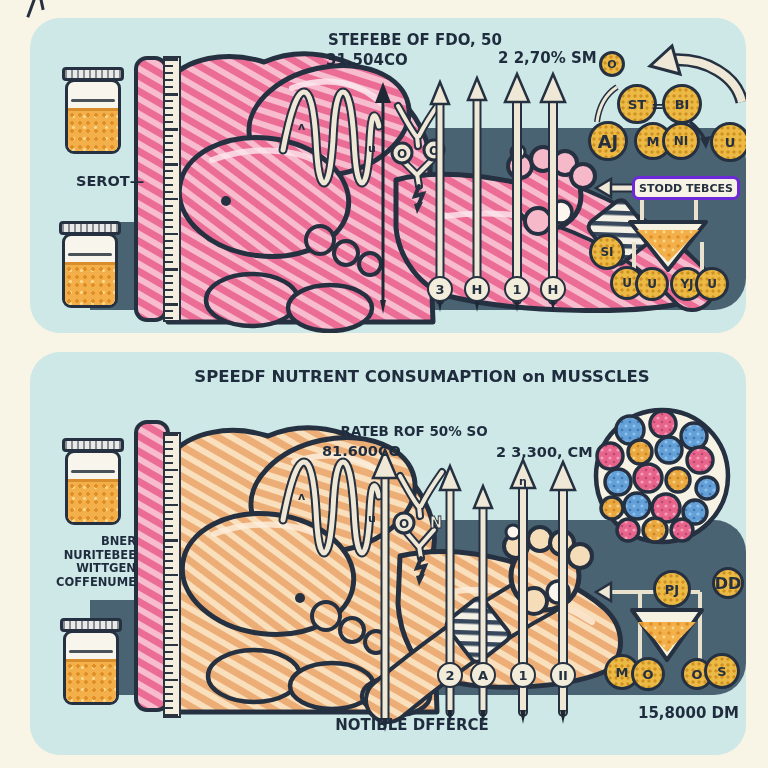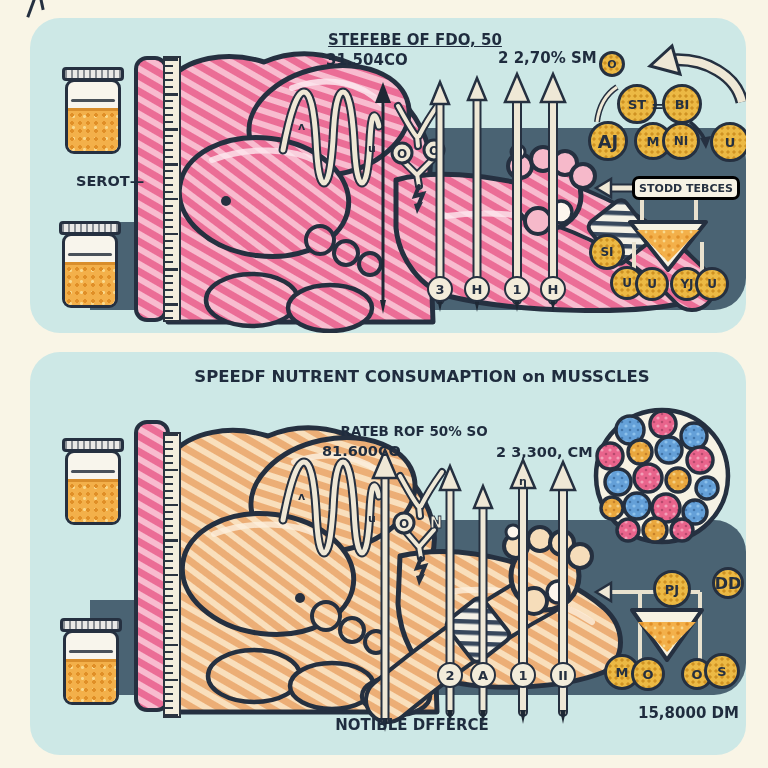--- a/index.html
+++ b/index.html
@@ -11,21 +11,21 @@
   .txt{position:absolute;color:#1f2c3e;font-weight:bold;white-space:nowrap;}
   .ctr{transform:translateX(-50%);}
   .coin{position:absolute;border-radius:50%;background-color:#ecb944;
         background-image:radial-gradient(#cf9222 1.4px,transparent 1.8px);
         background-size:6px 6px;border:3px solid #253040;box-sizing:border-box;
         display:flex;align-items:center;justify-content:center;
         font-weight:bold;color:#253040;}
   .badge{position:absolute;width:26px;height:26px;border-radius:50%;background:#f2ecda;
          border:2.5px solid #253040;box-sizing:border-box;display:flex;align-items:center;
          justify-content:center;font-weight:bold;font-size:13px;color:#253040;}
-  .labelbox{position:absolute;background:#f6f2e4;border:3px solid #000000;border-radius:7px;
+  .labelbox{position:absolute;background:#f6f2e4;border:3px solid #6d28d9;border-radius:7px;
             box-sizing:border-box;display:flex;align-items:center;justify-content:center;
             font-weight:bold;color:#253040;white-space:nowrap;}
   .ruler{position:absolute;width:18px;background:#f3eedd;border:2.5px solid #2a3440;
          box-sizing:border-box;
          background-image:
            repeating-linear-gradient(to bottom,#2a3440 0 2.5px,transparent 2.5px 35px),
            repeating-linear-gradient(to bottom,#2a3440 0 2px,transparent 2px 7px);
          background-size:13px 100%,8px 100%;background-repeat:no-repeat,no-repeat;
          background-position:left top,left top;}
   .jar{position:absolute;width:62px;}
@@ -219,21 +219,21 @@
       </div>
     </div>
     <div class="jar" style="left:29px;top:203px;">
       <div class="lid"></div>
       <div class="body">
         <div class="fill"></div>
         <div class="line"></div>
       </div>
     </div>
 
-    <div class="txt ctr" style="left:385px;top:13px;font-size:15px;text-decoration:underline;">STEFEBE OF FDO, 50</div>
+    <div class="txt ctr" style="left:385px;top:13px;font-size:15px;">STEFEBE OF FDO, 50</div>
     <div class="txt" style="left:296px;top:33px;font-size:15px;text-align:right;">31.504CO</div>
     <div class="txt" style="left:468px;top:31px;font-size:15px;">2 2,70% SM</div>
     <div class="txt" style="left:46px;top:155px;font-size:14.5px;">SEROT—</div>
 
     <div class="labelbox" style="left:602px;top:158px;width:108px;height:24px;font-size:11px;">STODD TEBCES</div>
 
     <div class="coin" style="left:569px;top:33px;width:26px;height:26px;font-size:11px;">O</div>
     <div class="coin" style="left:587px;top:66px;width:40px;height:40px;font-size:13px;">ST</div>
     <div class="txt" style="left:621px;top:78px;font-size:16px;">=</div>
     <div class="coin" style="left:632px;top:66px;width:40px;height:40px;font-size:13px;">BI</div>
@@ -400,20 +400,26 @@
         <div class="fill"></div>
         <div class="line"></div>
       </div>
     </div>
 
     <div class="txt ctr" style="left:392px;top:15px;font-size:16.5px;">SPEEDF NUTRENT CONSUMAPTION on MUSSCLES</div>
     <div class="txt ctr" style="left:384px;top:71px;font-size:13.5px;">RATEB ROF 50% SO</div>
     <div class="txt" style="left:292px;top:91px;font-size:14.5px;text-align:center;">81.600CO</div>
     <div class="txt" style="left:466px;top:92px;font-size:14.5px;">2 3,300, CM</div>
 
+    <div class="jarlabels" style="left:6px;top:183px;width:100px;">
+      <div>BNER</div>
+      <div>NURITEBEE</div>
+      <div>WITTGEN</div>
+      <div>COFFENUME</div>
+    </div>
 
 
     <div class="coin" style="left:623px;top:218px;width:38px;height:38px;font-size:13px;">PJ</div>
     <div class="coin" style="left:682px;top:215px;width:32px;height:32px;font-size:16px;">DD</div>
     <div class="coin" style="left:574px;top:302px;width:36px;height:36px;font-size:13px;">M</div>
     <div class="coin" style="left:601px;top:305px;width:34px;height:34px;font-size:13px;">O</div>
     <div class="coin" style="left:651px;top:306px;width:32px;height:32px;font-size:13px;">O</div>
     <div class="coin" style="left:674px;top:301px;width:36px;height:36px;font-size:13px;">S</div>
 
     <div class="badge" style="left:407px;top:310px;">2</div>

